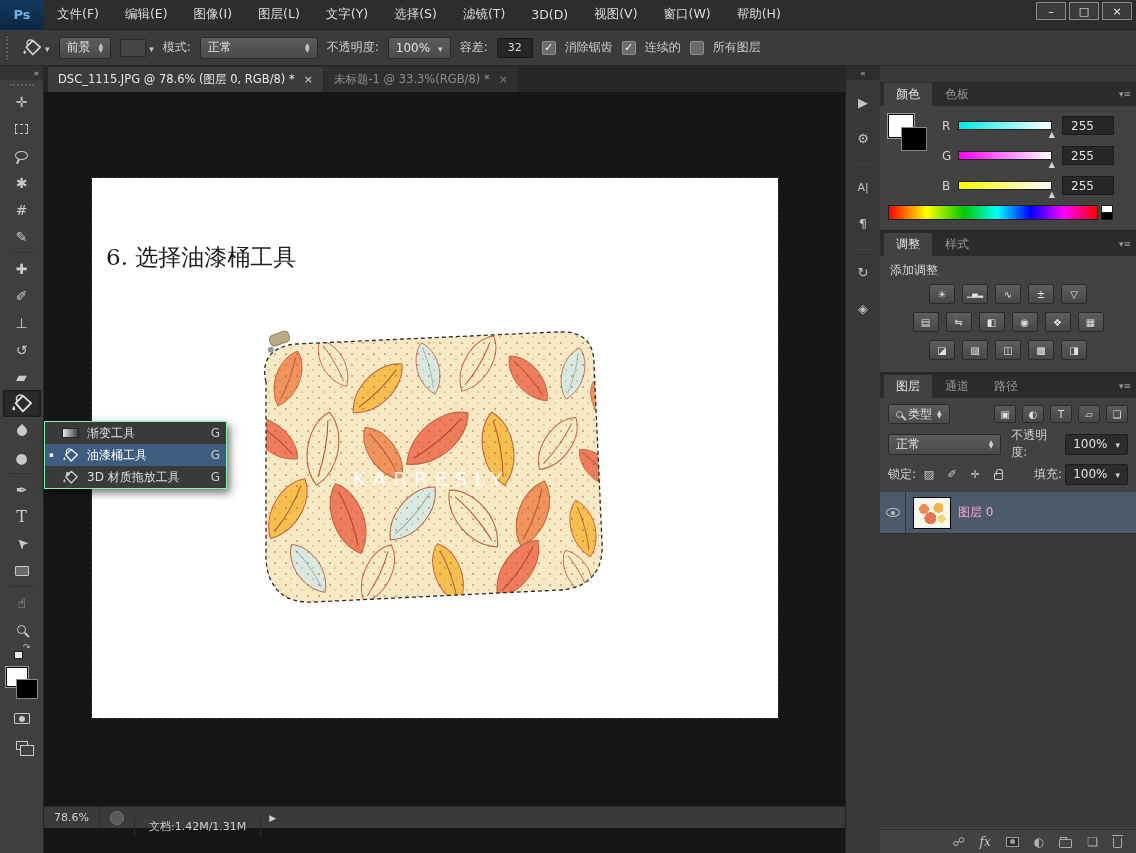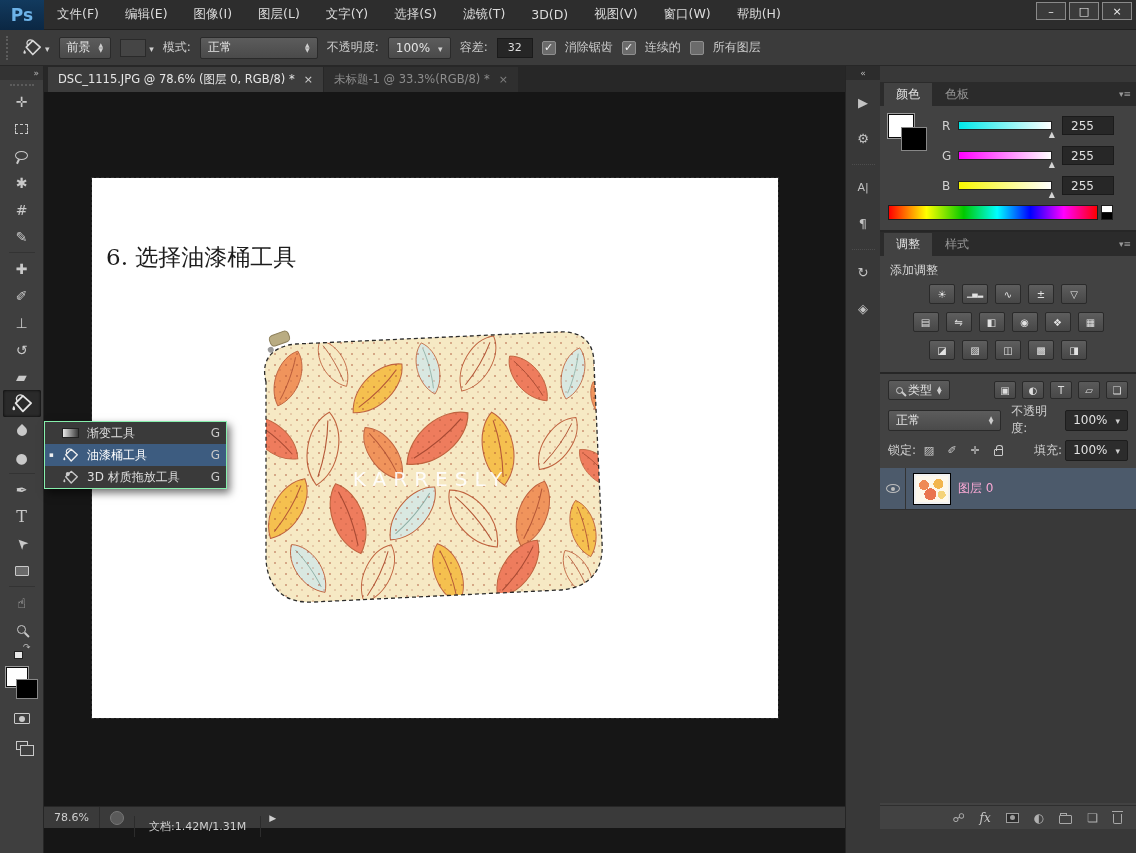--- a/index.html
+++ b/index.html
@@ -3,21 +3,21 @@
 <meta charset="utf-8">
 <style>
   *{margin:0;padding:0;box-sizing:border-box;}
   html,body{background:#111;}
   #app{position:relative;width:1136px;height:853px;overflow:hidden;background:#161616;
        font-family:"DejaVu Sans","Liberation Sans",sans-serif;font-size:12px;color:#d6d6d6;user-select:none;}
   .abs{position:absolute;}
 
   
   #menubar{left:0;top:0;width:1136px;height:30px;background:#2d2d2d;display:flex;align-items:center;border-bottom:1px solid #1f1f1f;}
-  #pslogo{width:44px;height:30px;background:linear-gradient(#123a5e,#0b2743);color:#6db3e8;font-weight:bold;font-size:17px;
+  #pslogo{width:44px;height:30px;background:linear-gradient(#123a5e,#0b2743);color:#6db3e8;font-weight:bold;font-size:13px;
           display:flex;align-items:center;justify-content:center;}
   .menuitem{padding:0 13px;height:30px;display:flex;align-items:center;color:#dcdcdc;font-size:12.5px;cursor:default;}
   #winctrls{position:absolute;right:4px;top:2px;display:flex;gap:3px;}
   .winbtn{width:30px;height:18px;background:#3b3b3b;border:1px solid #8a8a8a;color:#efefef;font-size:11px;
           display:flex;align-items:center;justify-content:center;}
 
   
   #optionsbar{left:0;top:30px;width:1136px;height:36px;background:#3b3b3b;border-bottom:1px solid #272727;
               display:flex;align-items:center;gap:9px;padding-left:6px;}
   .grip{width:5px;height:24px;border-left:2px dotted #5c5c5c;margin-right:2px;}
@@ -587,20 +587,26 @@
           <span class="adjicon">▨</span>
           <span class="adjicon">◫</span>
           <span class="adjicon">▩</span>
           <span class="adjicon">◨</span>
         </div>
       </div>
     </div>
     <div class="gap2" style="top:306px;"></div>
 
     <div class="panel" style="top:308px;height:479px;">
+      <div class="ptabs">
+        <div class="ptab active">图层</div>
+        <div class="ptab inactive">通道</div>
+        <div class="ptab inactive">路径</div>
+        <div class="pmenu"></div>
+      </div>
       <div class="pbody" style="height:455px;">
         <div class="lrow" style="top:4px;height:24px;">
           <span class="dd" style="height:20px;gap:5px;">
             <span class="i-mag" style="width:7px;height:7px;"></span>
             <span>类型</span>
             <span class="spin"></span>
           </span>
           <span style="flex:1;"></span>
           <span class="filtericon">▣</span>
           <span class="filtericon">◐</span>

